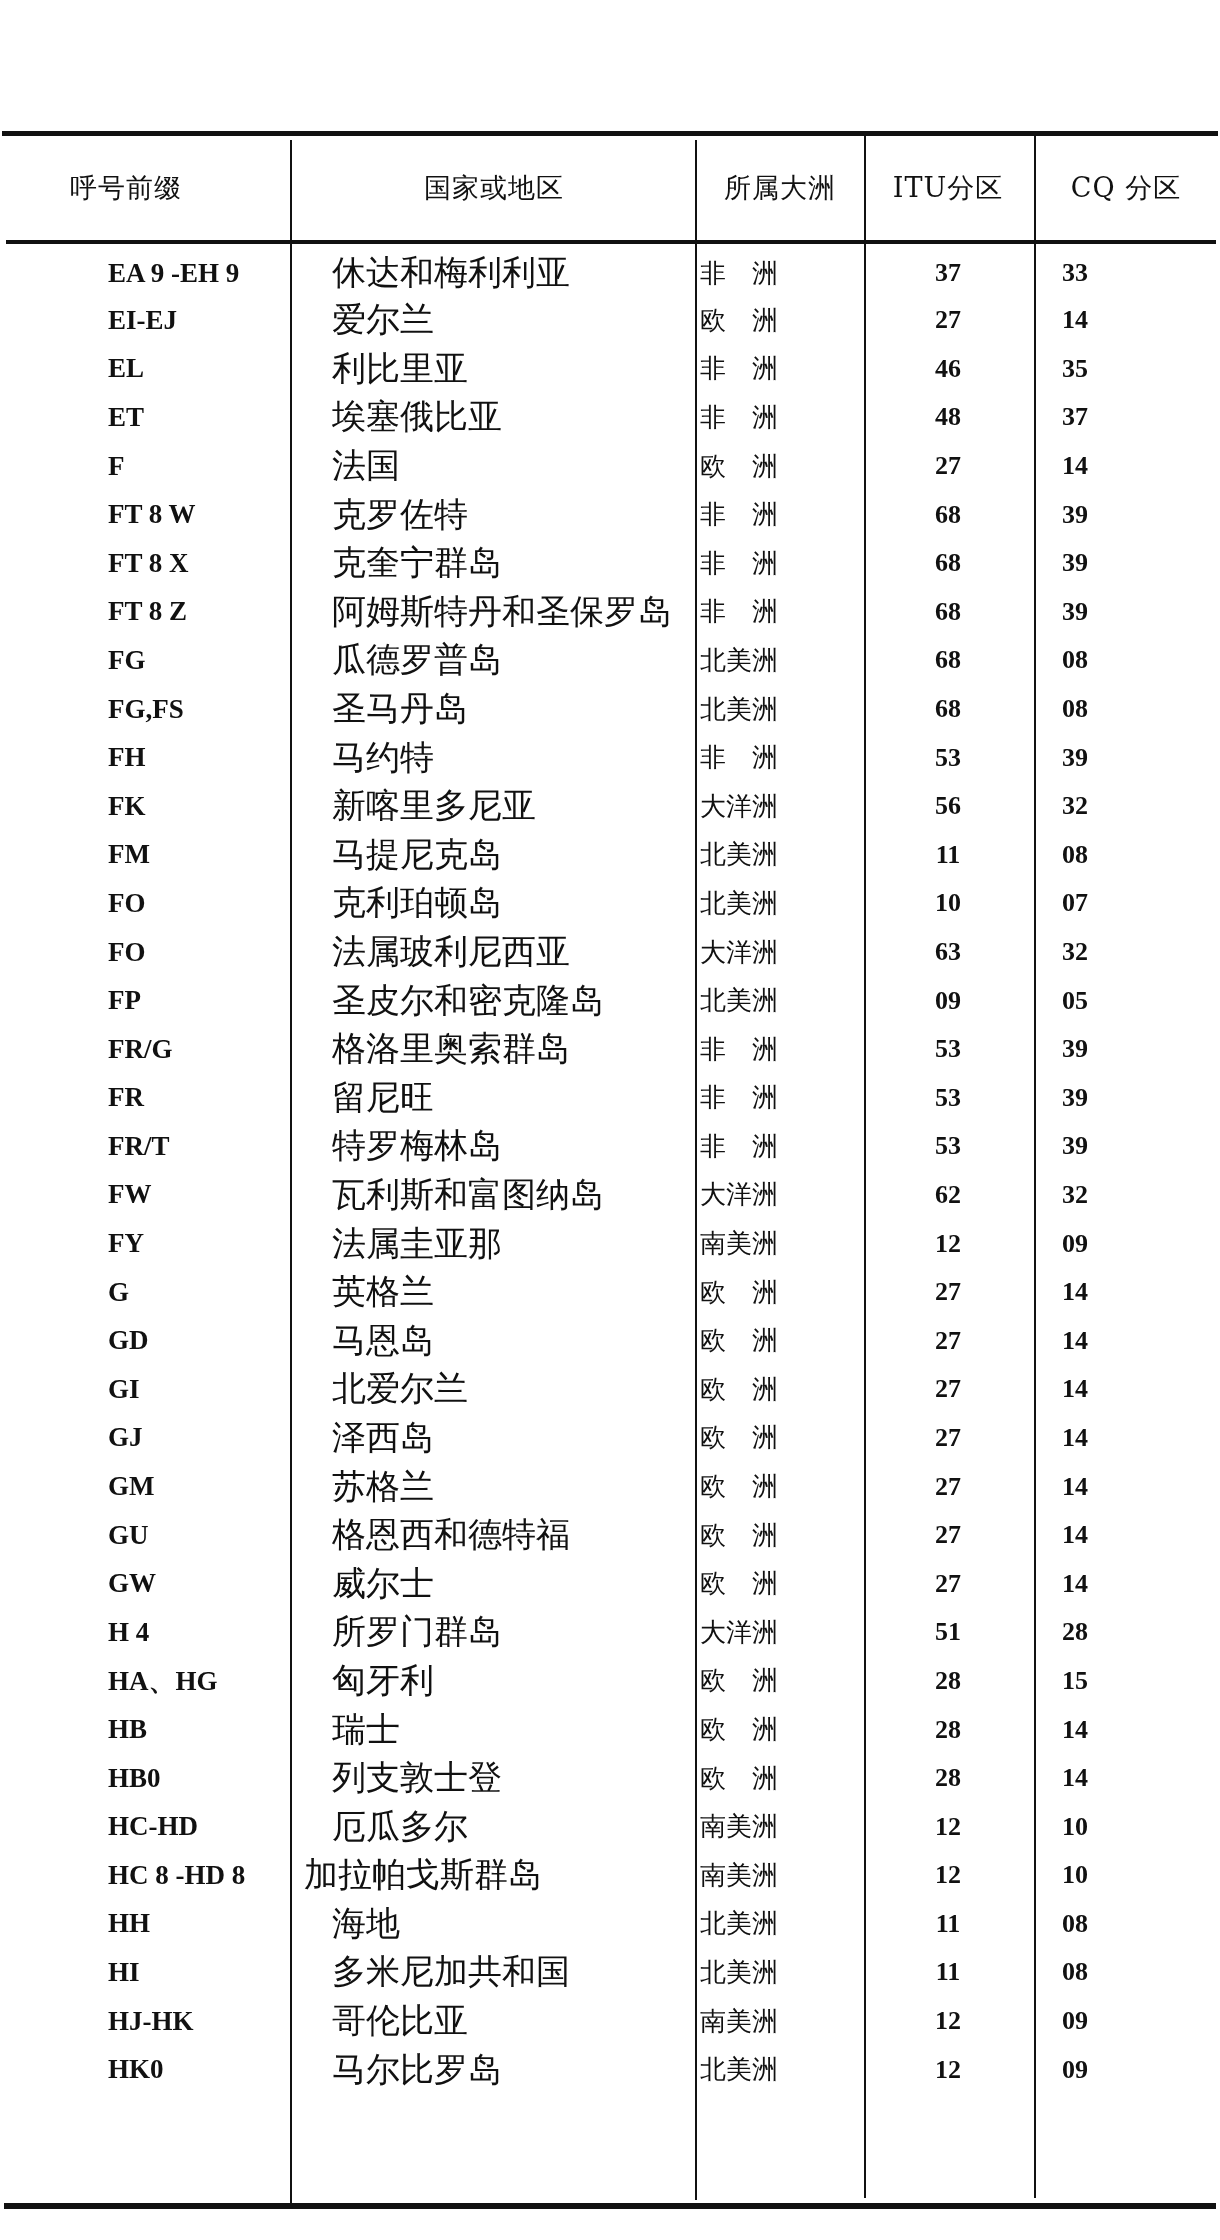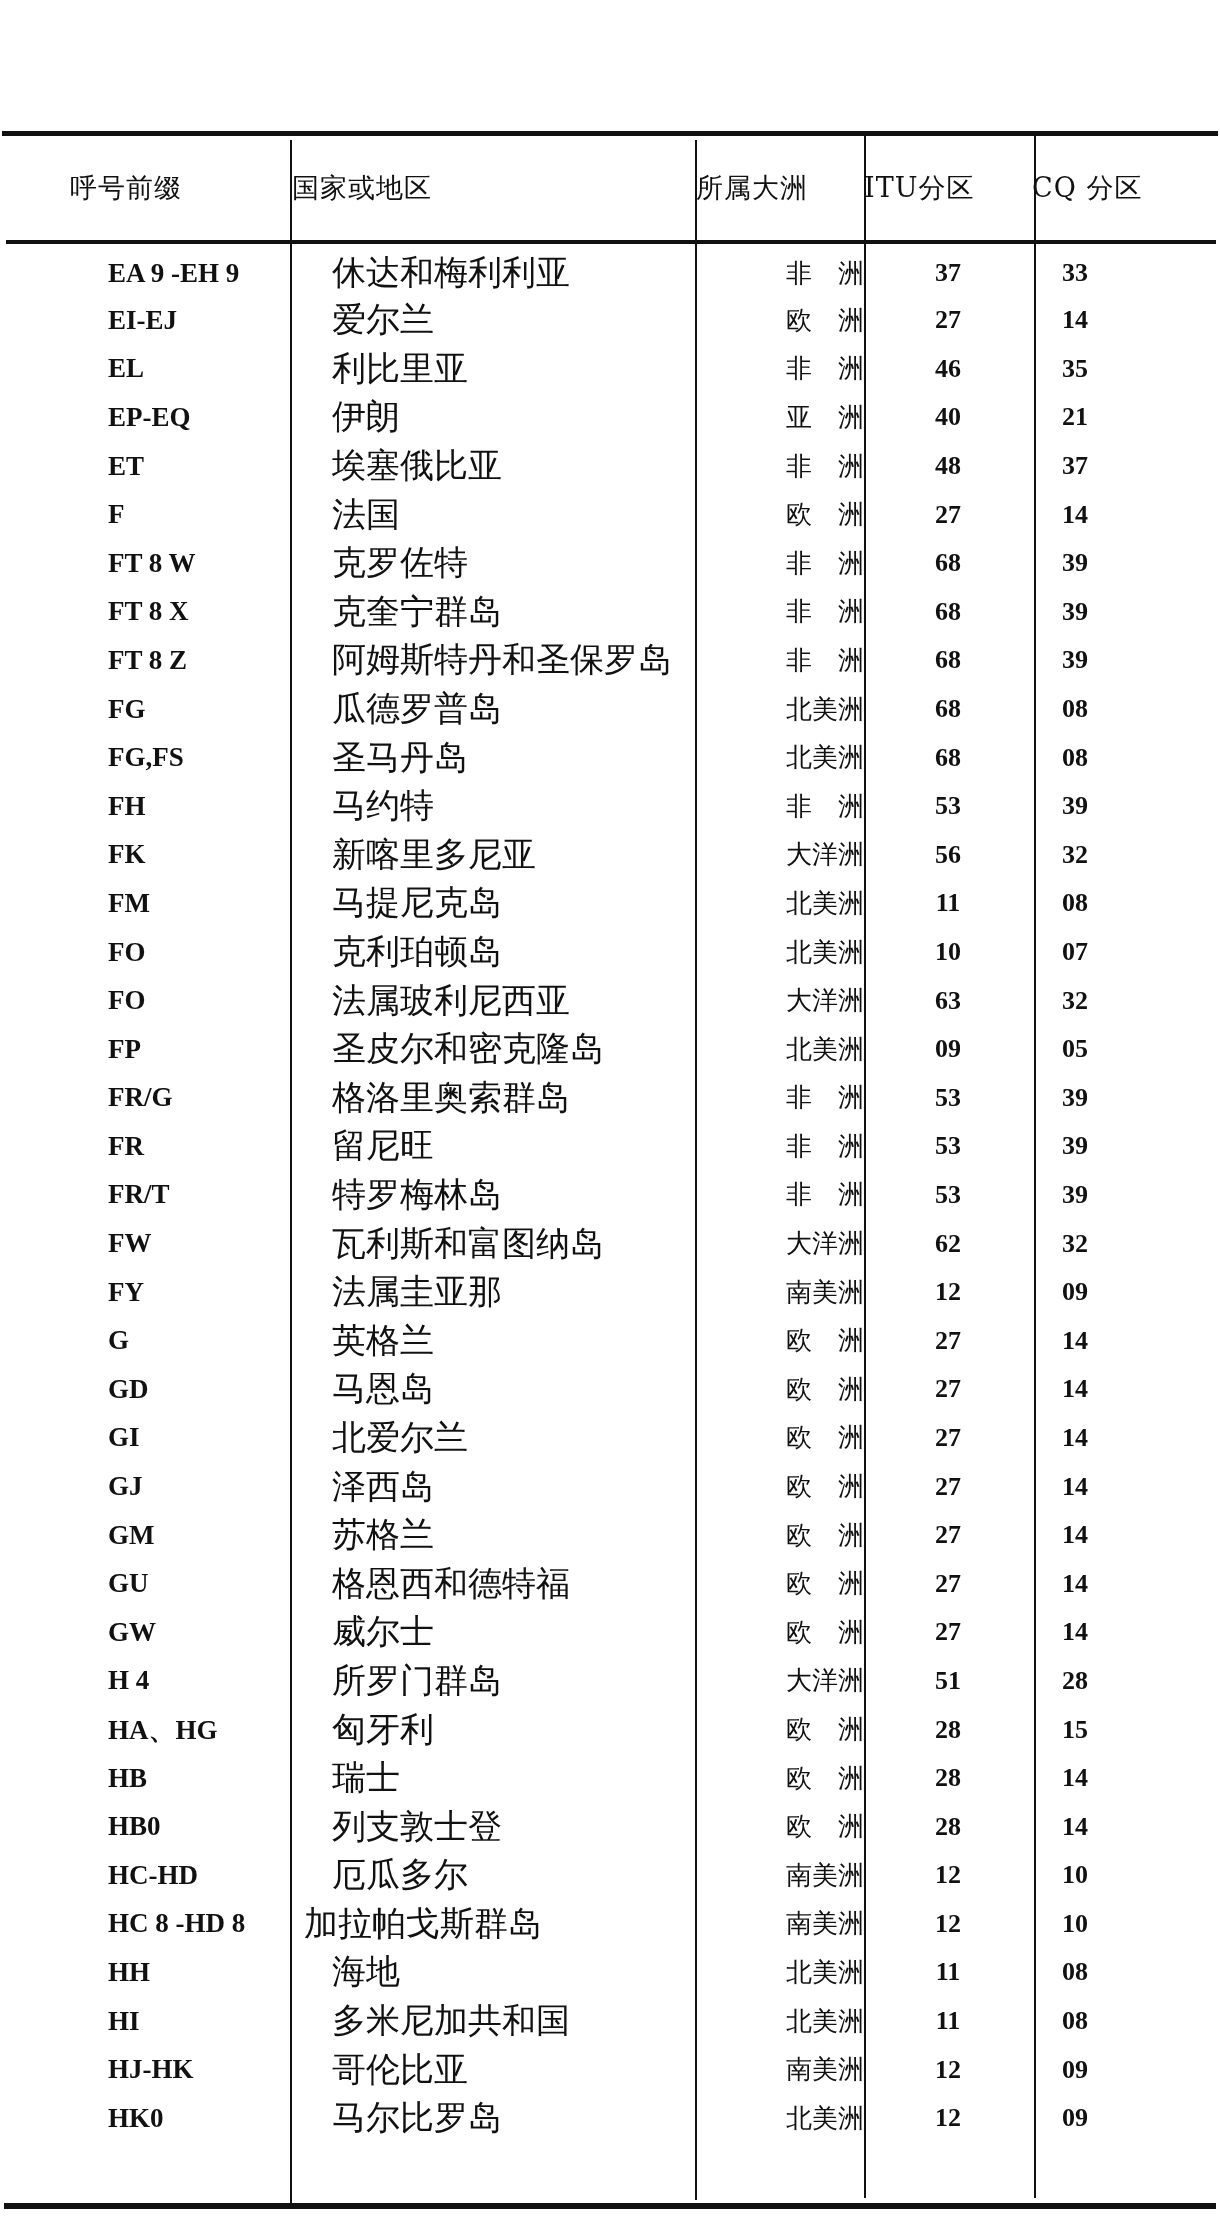--- a/index.html
+++ b/index.html
@@ -9,30 +9,30 @@
   .rule-top { position: absolute; left: 2px; top: 131px; width: 1216px; height: 5px; background: #111; }
   .rule-head { position: absolute; left: 6px; top: 240px; width: 1210px; height: 4px; background: #111; }
   .rule-bottom { position: absolute; left: 4px; top: 2203px; width: 1212px; height: 6px; background: #111; }
   .vline { position: absolute; width: 2px; background: #111; }
   table.calls { position: absolute; left: 0; top: 136px; width: 1220px; border-collapse: collapse; table-layout: fixed; }
   table.calls col.c1 { width: 292px; }
   table.calls col.c2 { width: 404px; }
   table.calls col.c3 { width: 168px; }
   table.calls col.c4 { width: 168px; }
   table.calls col.c5 { width: 188px; }
-  thead th { height: 104px; font-weight: normal; font-size: 27px; text-align: left; padding: 0;
+  thead th { height: 104px; font-weight: normal; font-size: 27px; text-align: center; padding: 0;
              font-family: "DejaVu Serif", "Liberation Serif", serif; letter-spacing: 1px; }
   thead th.h1 { text-align: left; padding-left: 70px; }
   tbody tr { height: 48.6px; }
   tbody tr:first-child td { padding-top: 10px; }
   tbody td { font-size: 26px; padding: 0; vertical-align: middle; white-space: nowrap; }
   td.prefix { padding-left: 108px; font-family: "Liberation Serif", "DejaVu Serif", serif; font-weight: bold; font-size: 27px; }
   td.country { padding-left: 40px; font-family: "DejaVu Sans", sans-serif; font-size: 34px; }
   td.country.flush { padding-left: 12px; }
-  td.continent { text-align: right; font-family: "DejaVu Sans", sans-serif; font-size: 26px; padding-left: 4px; }
+  td.continent { text-align: left; font-family: "DejaVu Sans", sans-serif; font-size: 26px; padding-left: 4px; }
   td.num { text-align: center; font-family: "Liberation Serif", "DejaVu Serif", serif; font-weight: bold; font-size: 26px; }
   td.cq { text-align: left; padding-left: 30px; }
 </style>
 </head>
 <body>
 
 <div class="page">
   <div class="rule-top"></div>
   <div class="rule-head"></div>
   <div class="rule-bottom"></div>
@@ -75,27 +75,20 @@
           <td class="num cq">14</td>
         </tr>
         <tr>
           <td class="prefix">EL</td>
           <td class="country">利比里亚</td>
           <td class="continent">非　洲</td>
           <td class="num">46</td>
           <td class="num cq">35</td>
         </tr>
         <tr>
-          <td class="prefix">EP-EQ</td>
-          <td class="country">伊朗</td>
-          <td class="continent">亚　洲</td>
-          <td class="num">40</td>
-          <td class="num cq">21</td>
-        </tr>
-        <tr>
           <td class="prefix">ET</td>
           <td class="country">埃塞俄比亚</td>
           <td class="continent">非　洲</td>
           <td class="num">48</td>
           <td class="num cq">37</td>
         </tr>
         <tr>
           <td class="prefix">F</td>
           <td class="country">法国</td>
           <td class="continent">欧　洲</td>

